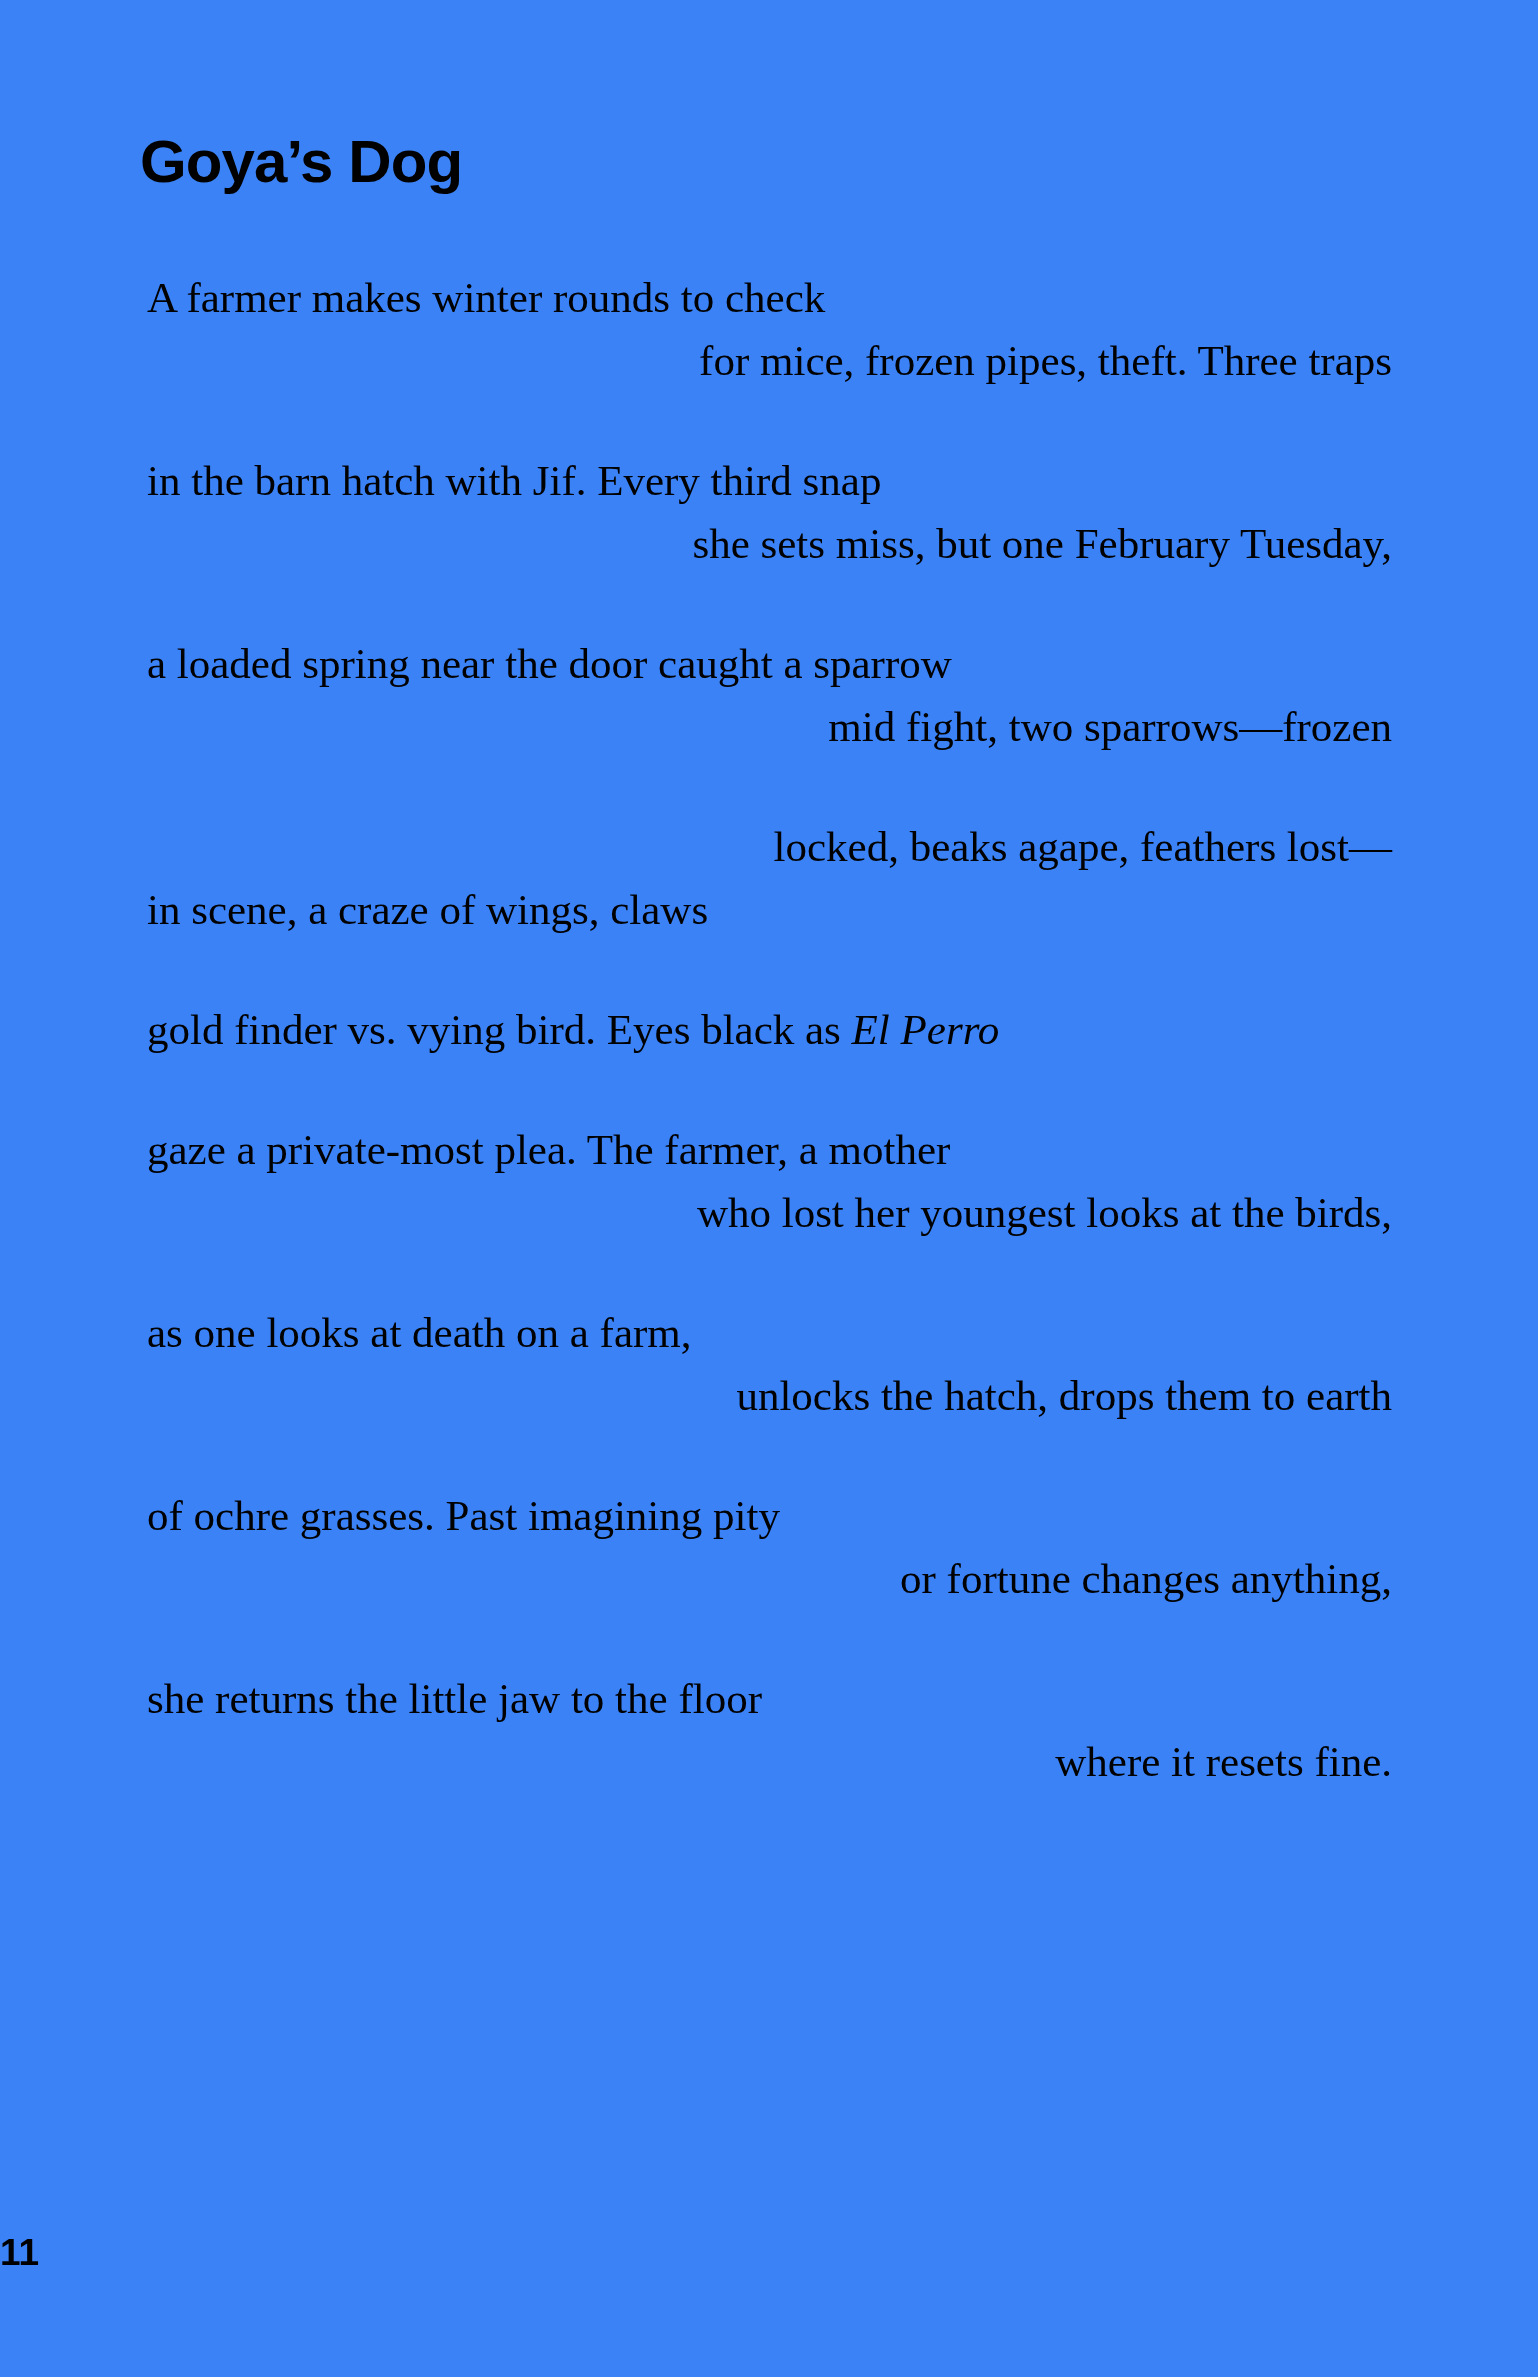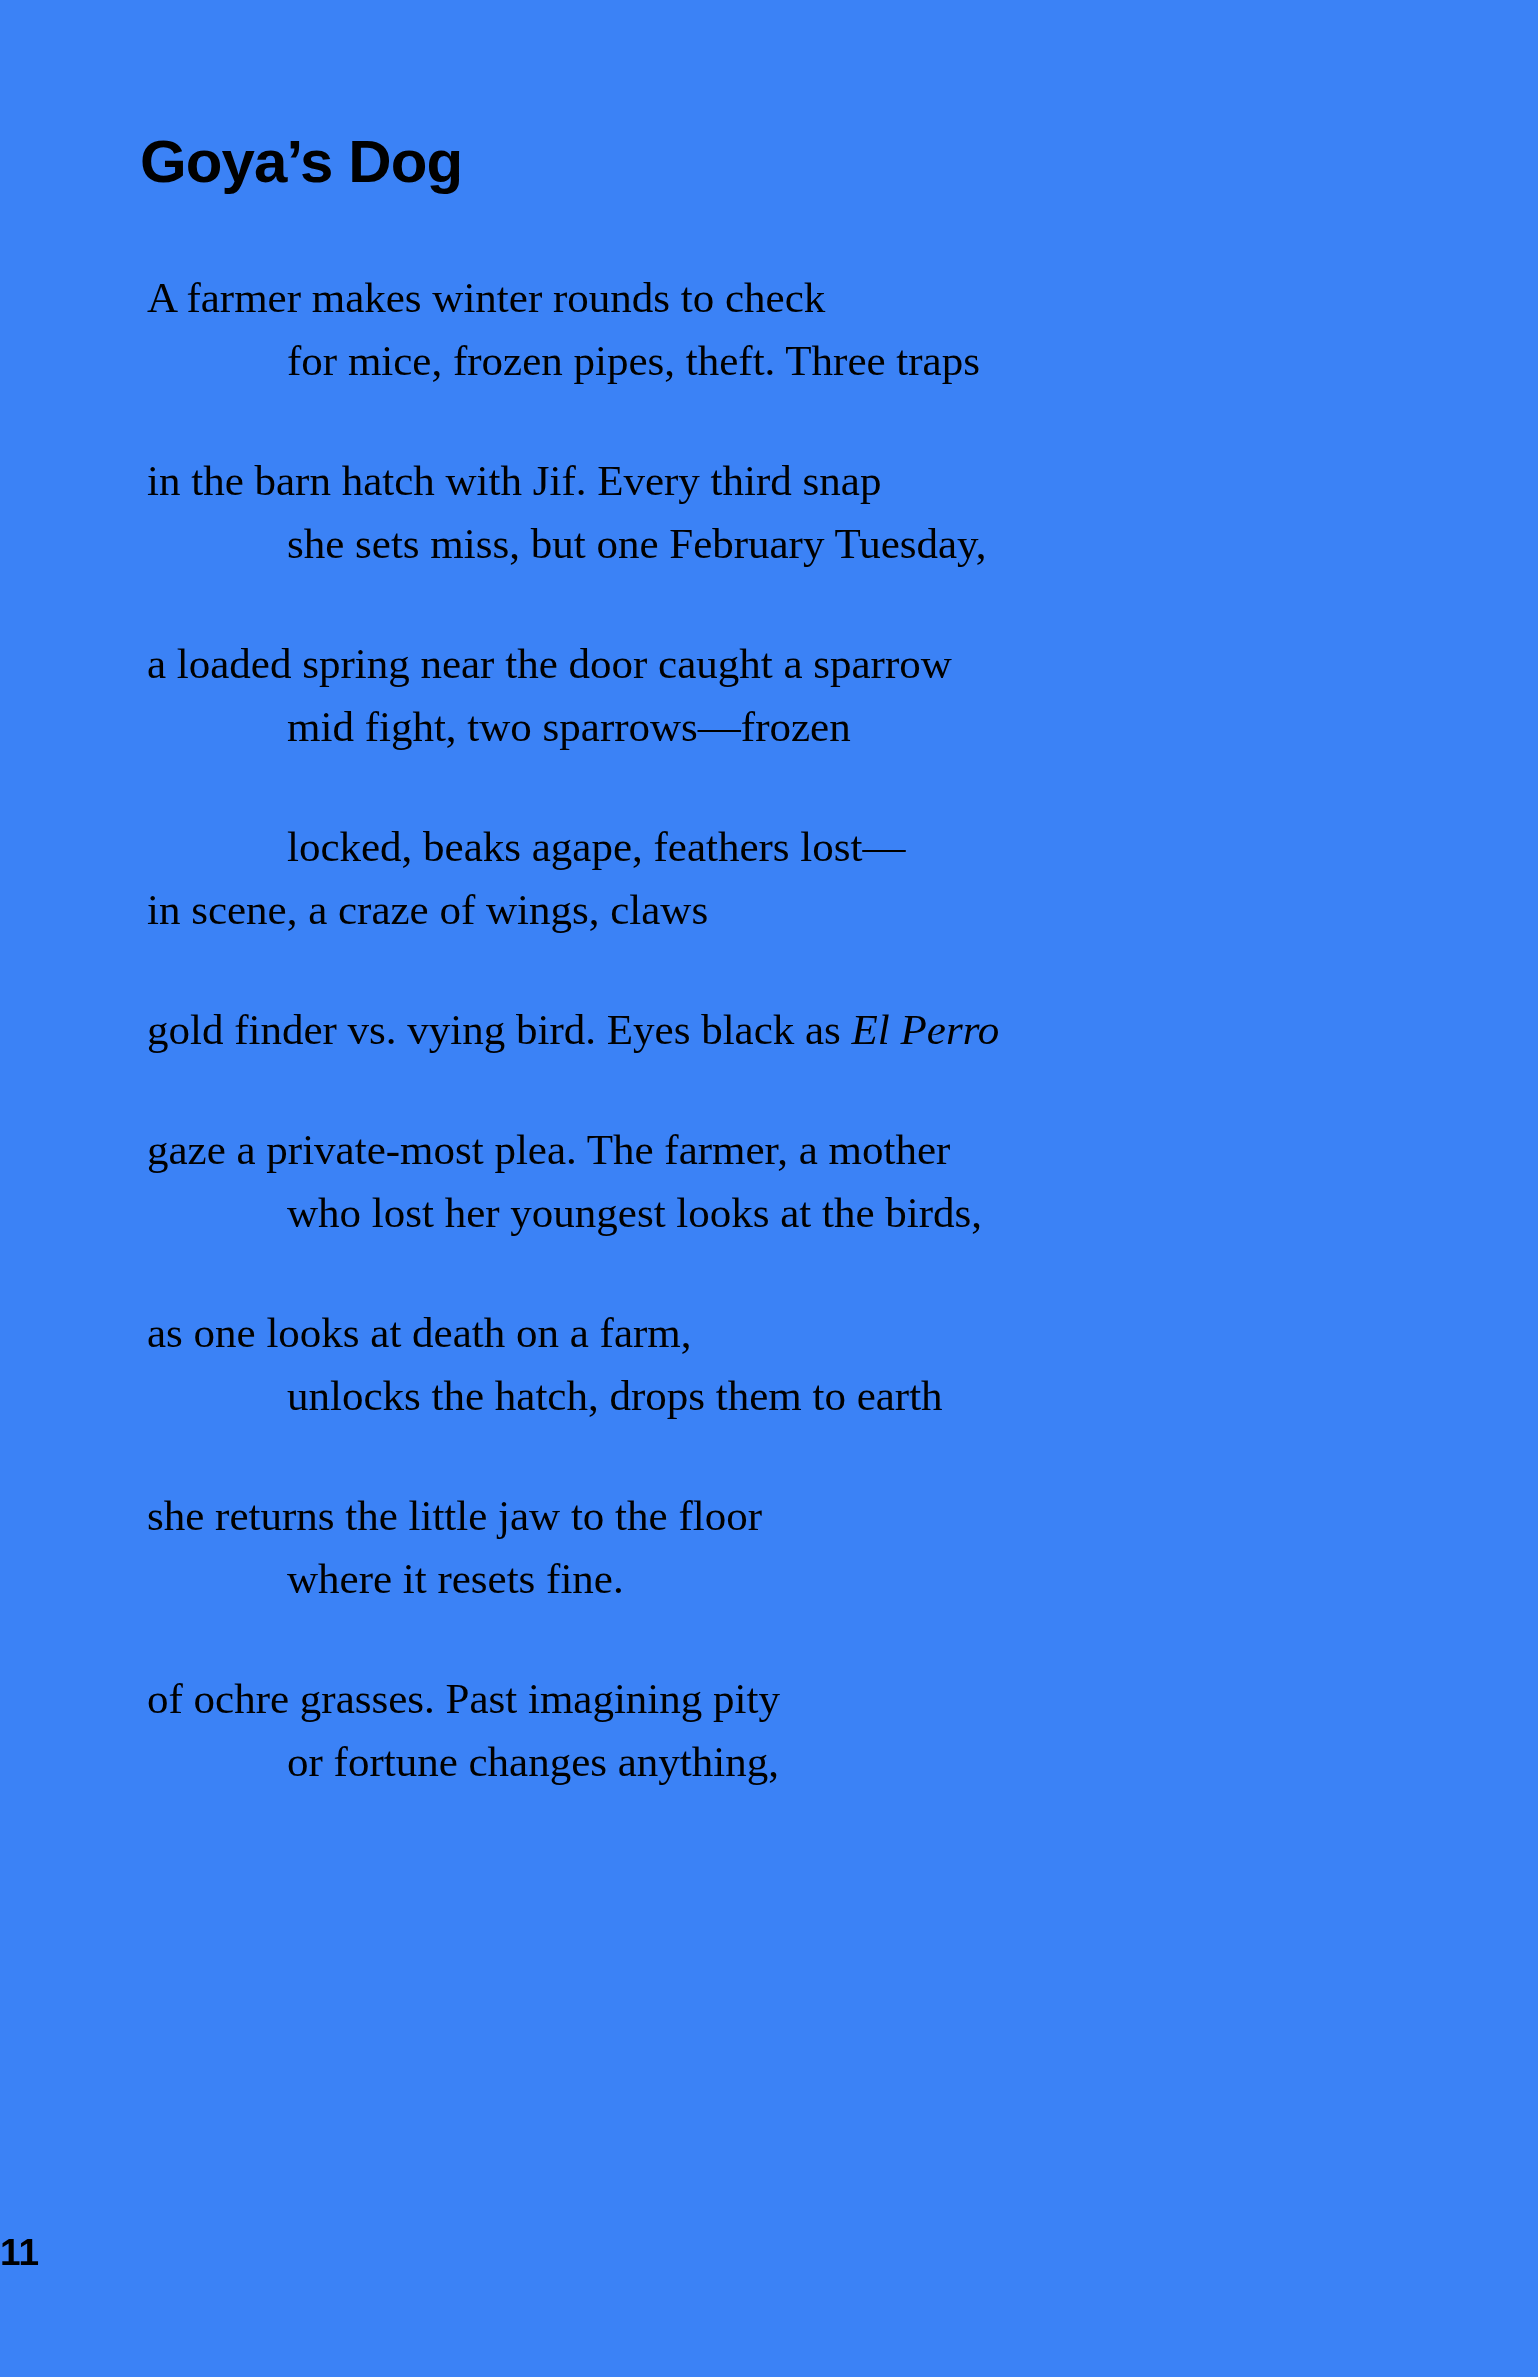--- a/index.html
+++ b/index.html
@@ -46,20 +46,21 @@
   .stanza:last-child {
     margin-bottom: 0;
   }
   .line {
     margin: 7px;
     padding: 0;
     white-space: nowrap;
   }
   .line.indent {
     padding-left: 140px;
+    text-align: right;
   }
   .line em {
     font-style: italic;
   }
   .page-footer {
     position: absolute;
     left: 0;
     right: 0;
     top: 2234px;
     text-align: left;
@@ -101,26 +102,26 @@
       </div>
       <div class="stanza">
         <p class="line"><span>gaze a private-most plea. The farmer, a mother</span></p>
         <p class="line indent"><span>who lost her youngest looks at the birds,</span></p>
       </div>
       <div class="stanza">
         <p class="line"><span>as one looks at death on a farm,</span></p>
         <p class="line indent"><span>unlocks the hatch, drops them to earth</span></p>
       </div>
       <div class="stanza">
+        <p class="line"><span>of ochre grasses. Past imagining pity</span></p>
+        <p class="line indent"><span>or fortune changes anything,</span></p>
+      </div>
+      <div class="stanza">
         <p class="line"><span>she returns the little jaw to the floor</span></p>
         <p class="line indent"><span>where it resets fine.</span></p>
-      </div>
-      <div class="stanza">
-        <p class="line"><span>of ochre grasses. Past imagining pity</span></p>
-        <p class="line indent"><span>or fortune changes anything,</span></p>
       </div>
     </section>
 
   <footer class="page-footer">
     <span class="page-number">11</span>
   </footer>
 
 </div>
 
 

